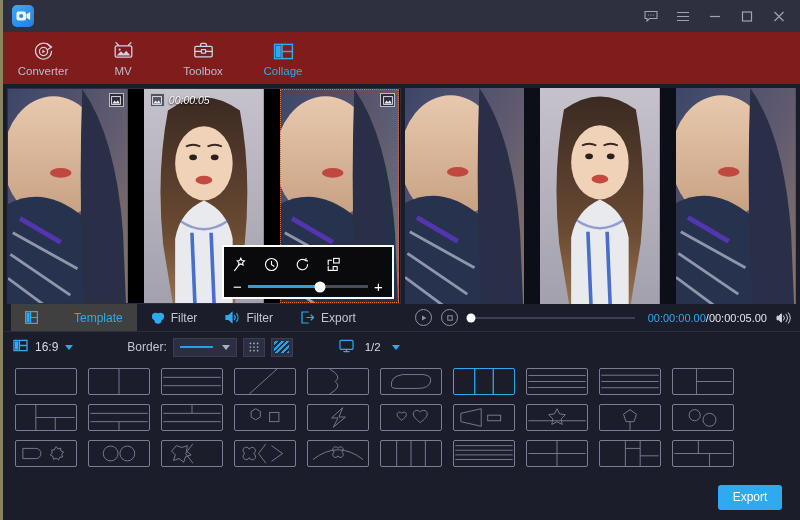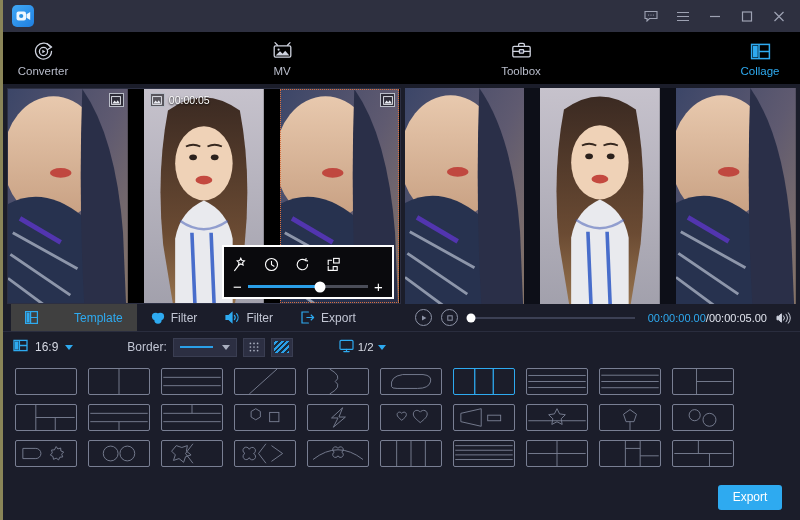--- a/index.html
+++ b/index.html
@@ -22,40 +22,40 @@
              display:flex; align-items:center; justify-content:center;
              flex:0 0 auto; }
   .applogo svg { display:block; }
   .apptitle { margin-left:11px; font-size:12px; color:#c9ccd8; letter-spacing:.2px; }
   .winctrls { position:absolute; right:6px; top:0; height:32px;
               display:flex; align-items:center; gap:2px; }
   .wbtn { width:30px; height:26px; display:flex; align-items:center;
           justify-content:center; color:#9ea2b3; }
 
   
-  .navbar { height:52px; background:#000000; display:flex;
-            align-items:center; justify-content:space-between; gap:0; }
+  .navbar { height:52px; background:#7f1d1d; display:flex;
+            align-items:center; justify-content:flex-start; gap:0; }
   .navtab { width:80px; height:52px; display:flex; flex-direction:column;
             align-items:center; justify-content:center; gap:3px;
             color:#b9bdcb; }
   .navtab .nlabel { font-size:11.5px; }
   .navtab.active { color:#2eaaf0; }
   .navtab.active .nlabel { color:#2eaaf0; }
   .navicon { height:22px; display:flex; align-items:flex-end; }
 
   
   .workspace { height:220px; display:flex; padding:4px 4px 0 4px; gap:4px;
                background:#1b1d2a; }
   .editpane, .previewpane { flex:1 1 0; position:relative; overflow:hidden;
                             background:#000; }
   .editpane { border:1px solid #2c2f42; }
   .previewpane { background:#0d0f18; }
 
   
-  .collage { display:flex; width:100%; height:100%; gap:16px; }
+  .collage { display:flex; width:100%; height:100%; gap:16px;font-style:italic; }
   .cell { flex:1 1 0; position:relative; overflow:hidden; }
   .cell .sky { position:absolute; inset:0; }
   .cell.selected { outline:2px dashed #e8b24a; outline-offset:-2px; z-index:3; }
   .cell.selected::after { content:""; position:absolute; inset:0;
                           border:1px dotted #d9703f; pointer-events:none; }
   .badge-img { position:absolute; top:4px; right:4px; width:15px; height:14px;
                background:rgba(20,20,24,.62); border:1px solid #b9bdc8;
                display:flex; align-items:center; justify-content:center; z-index:5; }
   .badge-dur { position:absolute; top:4px; left:6px; display:flex;
                align-items:center; gap:4px; z-index:5;
@@ -113,21 +113,21 @@
             display:flex; align-items:center; gap:9px; padding:0 6px;
             color:#d7dae4; font-size:11.5px; }
   .selbox .caret { border-top-color:#aab0c0; }
   .borderline { width:86px; height:2px; background:#2a9fe8; }
   .sqbtn { width:22px; height:19px; background:#2c2f42; border:1px solid #3a3e52;
            display:flex; align-items:center; justify-content:center; }
   .sqbtn.on { background:#2d3044; }
   .hatch { width:15px; height:12px;
            background:repeating-linear-gradient(-45deg,#2a9fe8 0 2px,#1b2b3a 2px 4px); }
   .screensel { width:56px; justify-content:space-between; }
-  .pagebox { display:flex; align-items:center; gap:4px; margin-left:46px; }
+  .pagebox { display:flex; align-items:center; gap:11px; margin-left:46px; }
   .pagebox .pv { color:#d7dae4; font-size:11.5px; }
   .spacer { flex:1 1 auto; }
 
   
   .tgrid { padding:6px 10px 0 12px; display:flex; flex-wrap:wrap;
            gap:9px 11px; align-content:flex-start; height:112px; }
   .tpl { width:62px; height:27px; border:1px solid #797f93; border-radius:2px;
          position:relative; overflow:hidden; background:transparent; }
   .tpl.active { border-color:#2eaaf0; }
   .tpl svg { display:block; width:100%; height:100%; }

